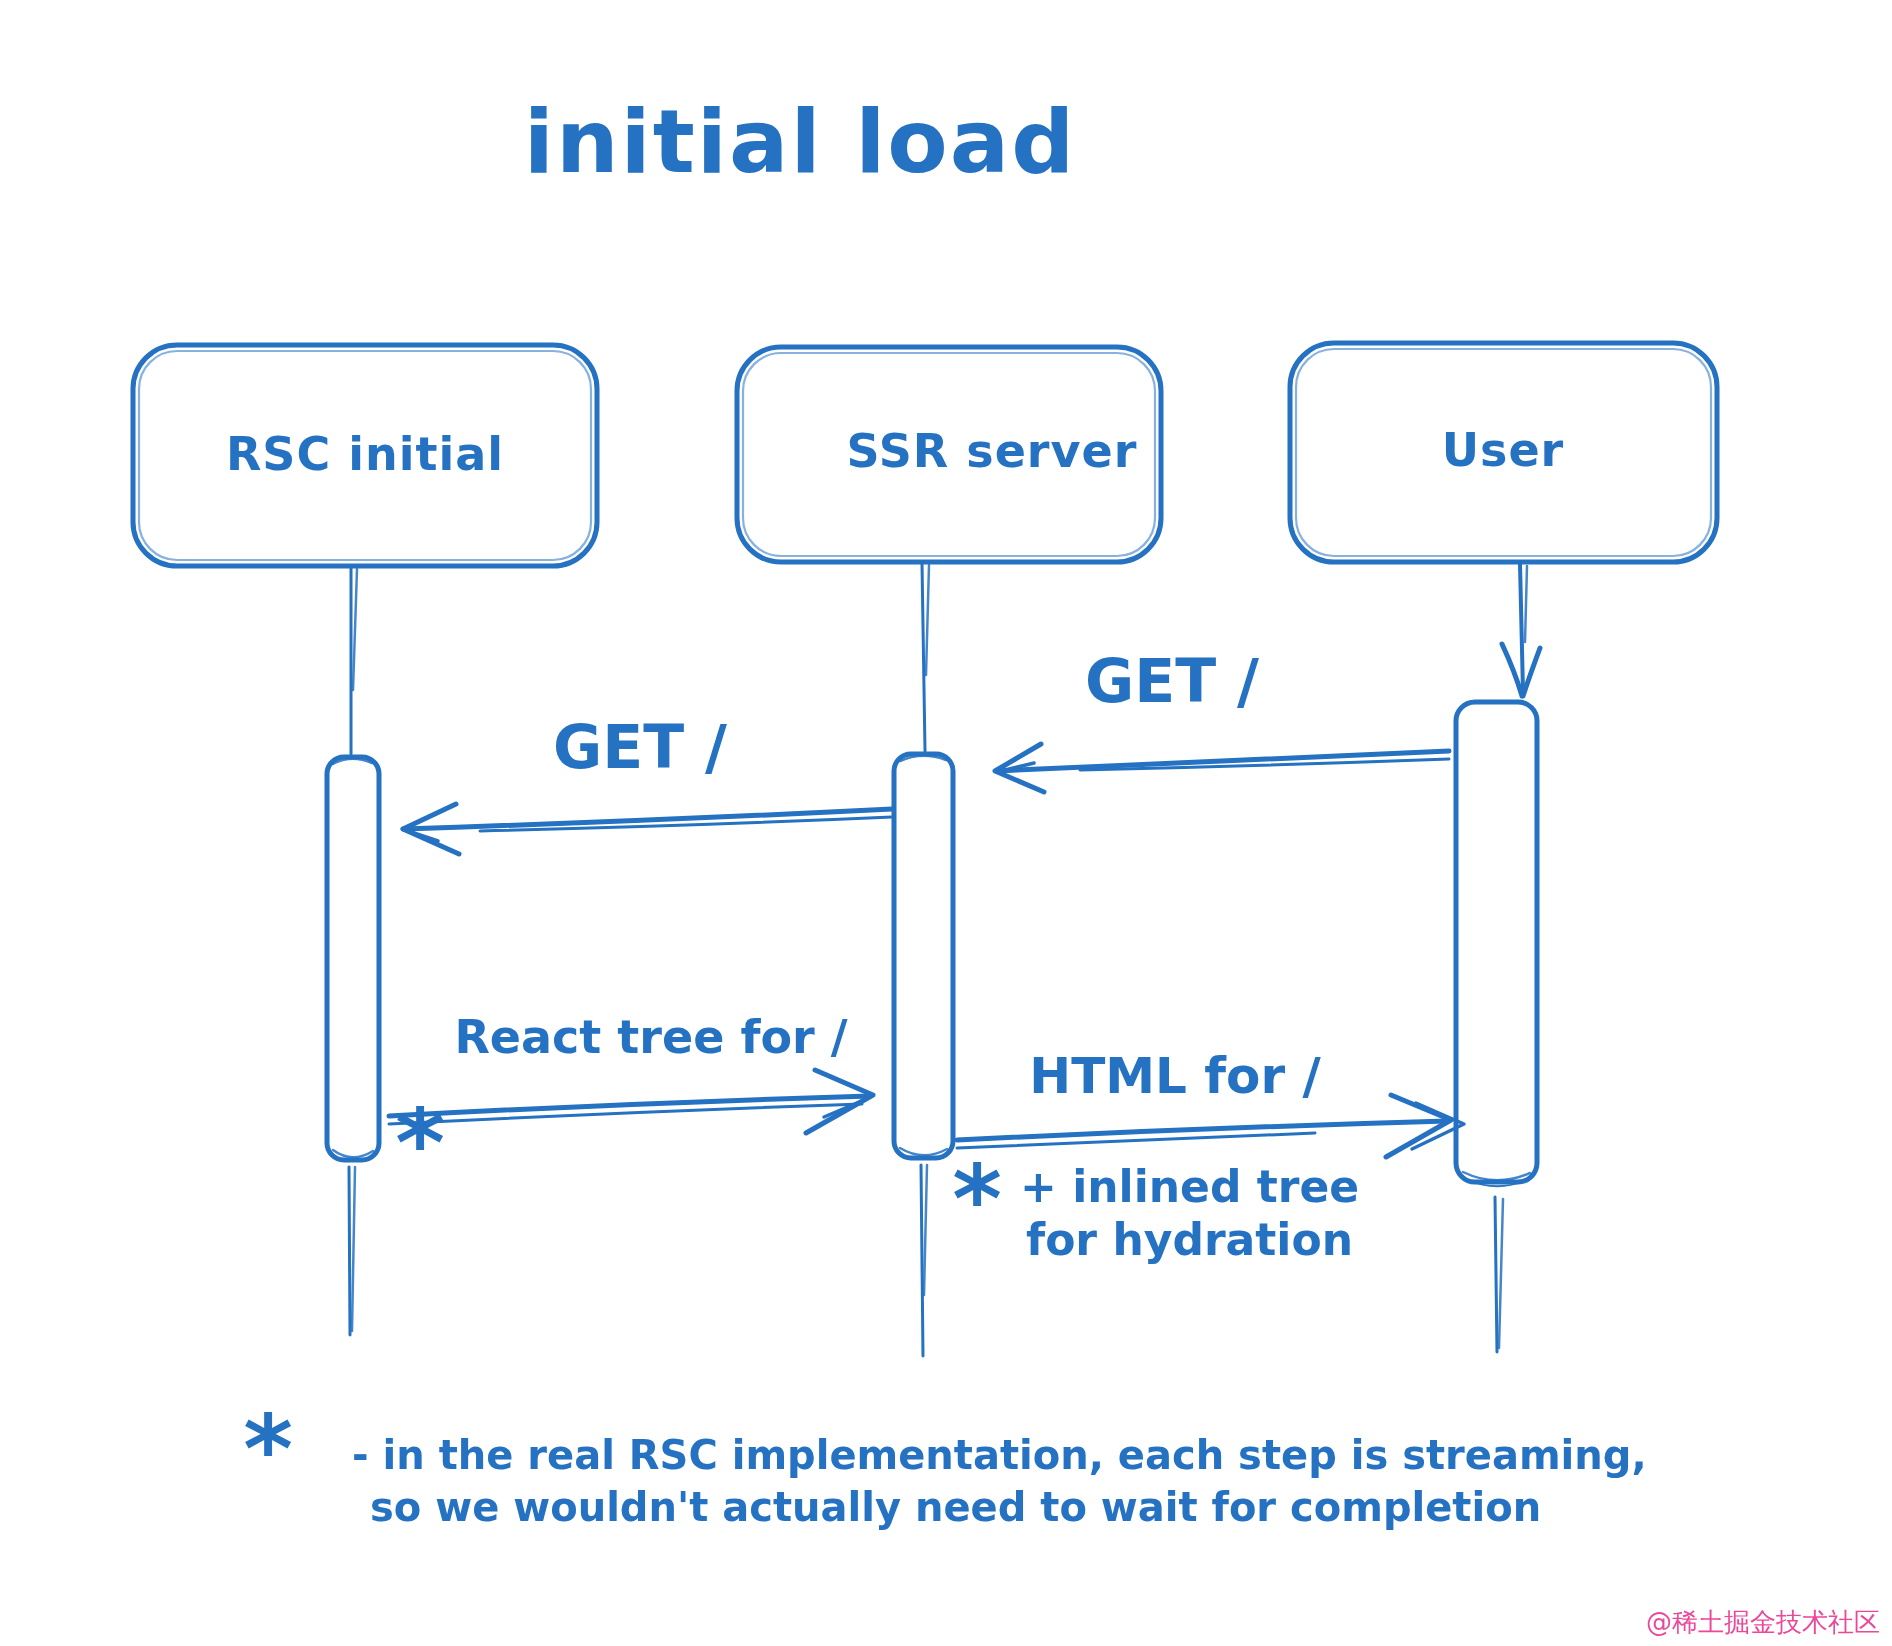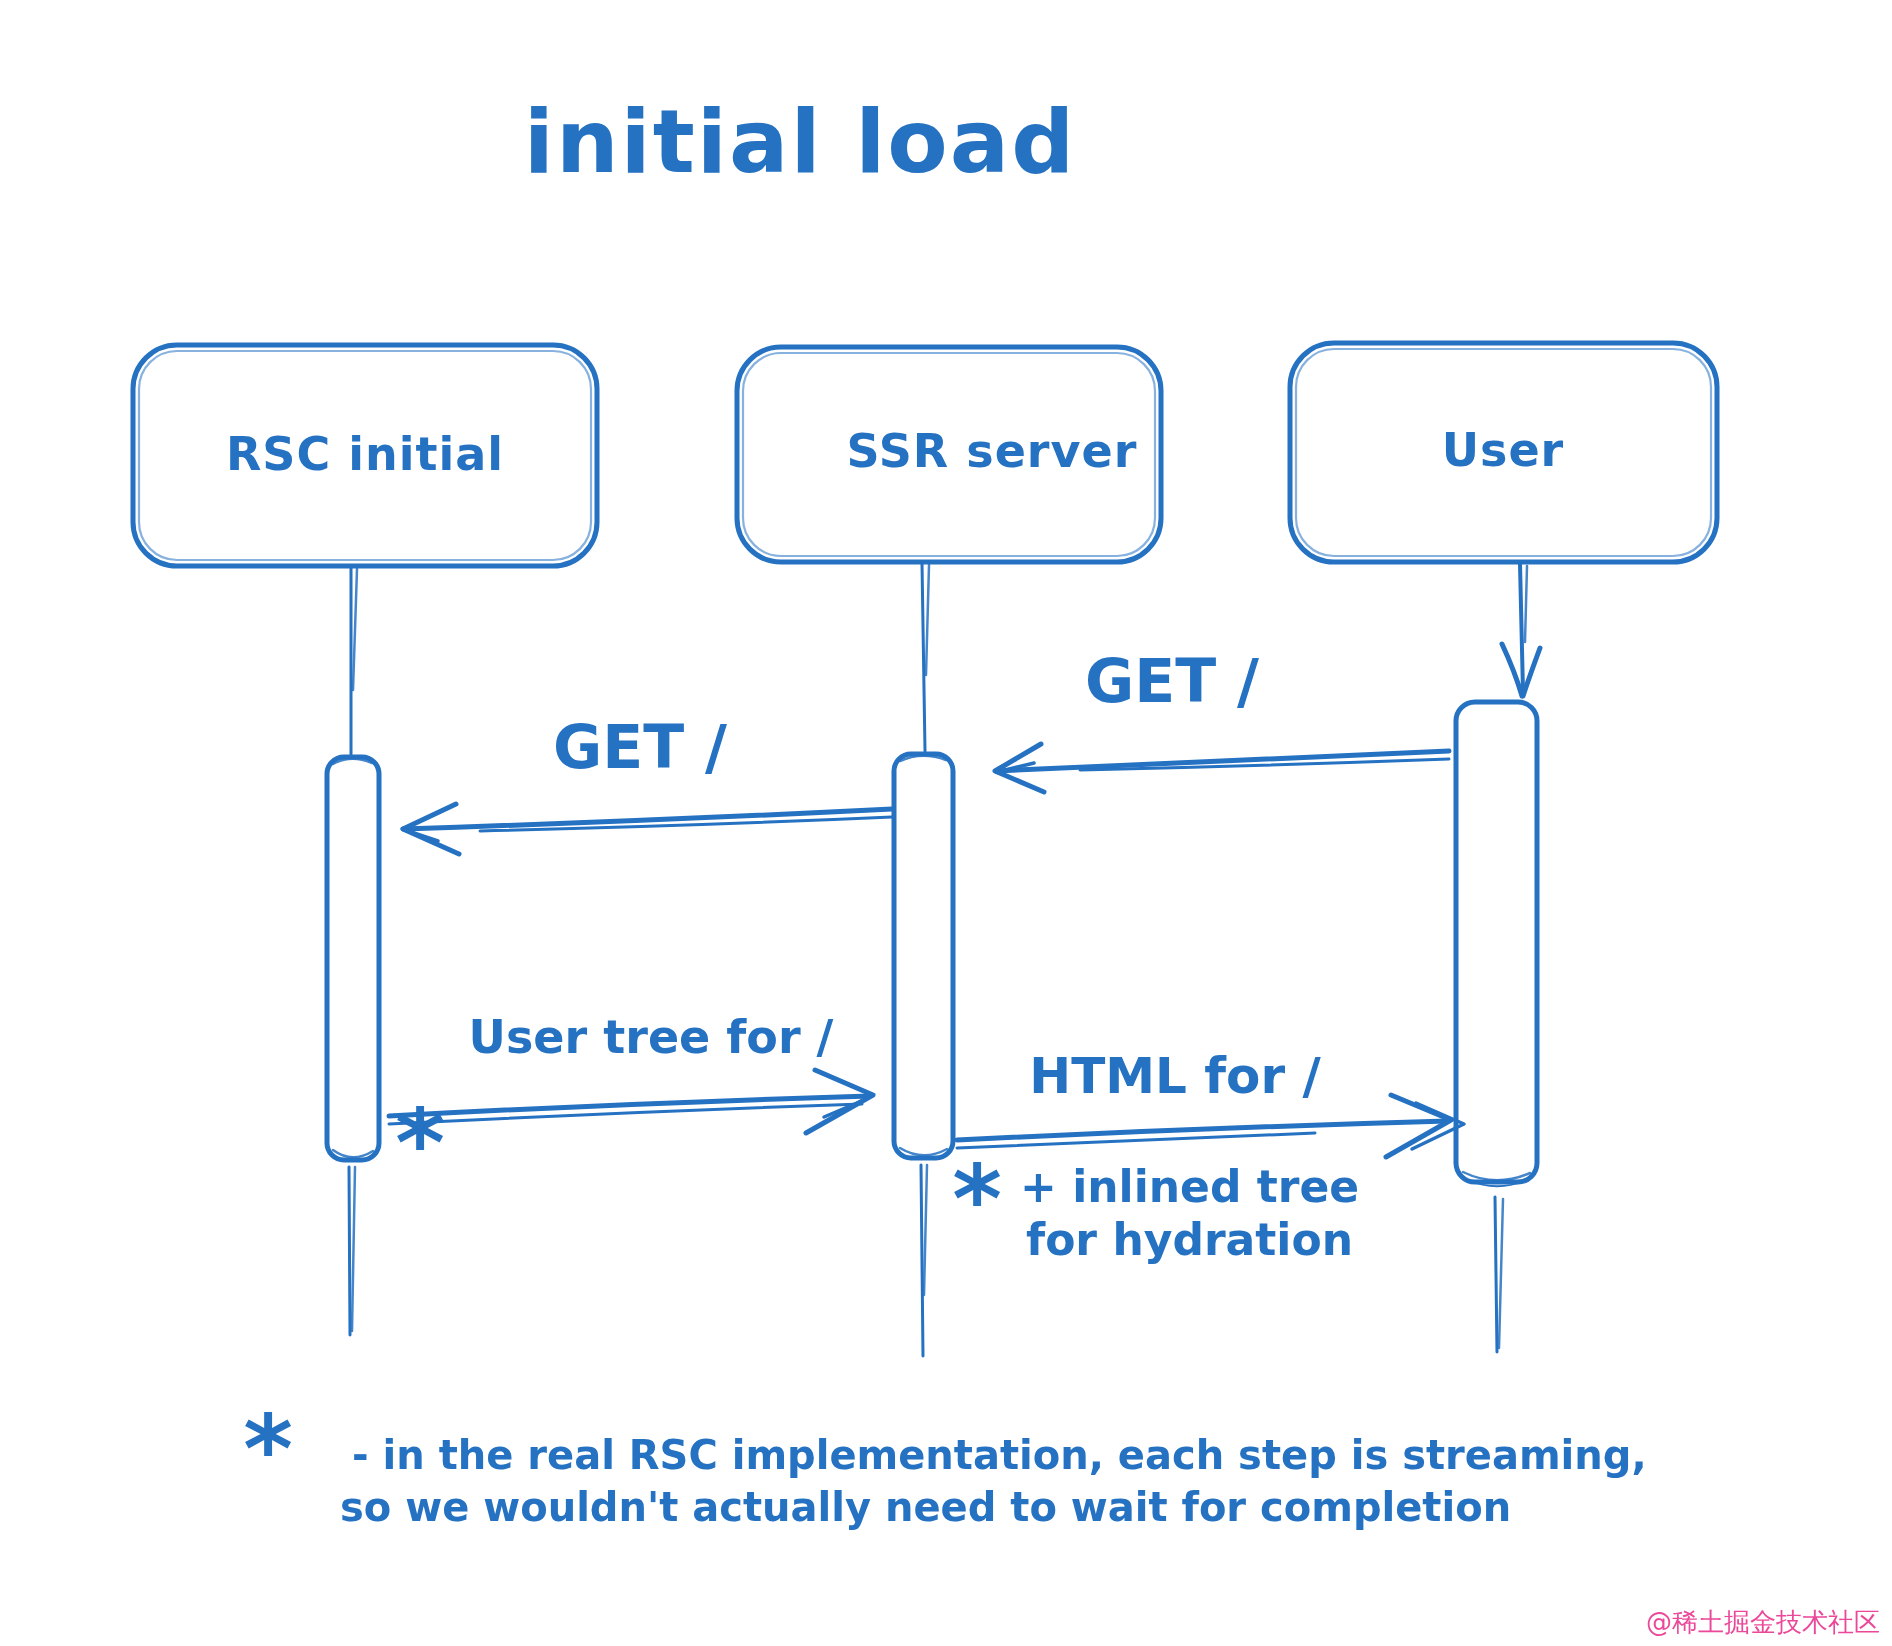--- a/index.html
+++ b/index.html
@@ -122,23 +122,23 @@
   </svg>
 
   <div class="lbl title ctr" style="left:800px;top:91px;">initial load</div>
 
   <div class="lbl actor ctr" style="left:365px;top:428px;">RSC initial</div>
   <div class="lbl actor ctr" style="left:948px;top:425px;margin-left:44px;">SSR server</div>
   <div class="lbl actor ctr" style="left:1503px;top:424px;">User</div>
 
   <div class="lbl msg52 ctr" style="left:1172px;top:647px;">GET /</div>
   <div class="lbl msg52 ctr" style="left:640px;top:713px;">GET /</div>
-  <div class="lbl msg46 ctr" style="left:651px;top:1011px;">User tree for /</div>
+  <div class="lbl msg46 ctr" style="left:651px;top:1011px;">React tree for /</div>
   <div class="lbl msg50 ctr" style="left:1175px;top:1048px;">HTML for /</div>
 
   <div class="lbl note" style="left:1020px;top:1162px;">+ inlined tree</div>
   <div class="lbl note" style="left:1026px;top:1215px;">for hydration</div>
 
   <div class="lbl fn" style="left:352px;top:1432px;">- in the real RSC implementation, each step is streaming,</div>
-  <div class="lbl fn" style="left:340px;top:1484px;text-align:center;">so we wouldn't actually need to wait for completion</div>
+  <div class="lbl fn" style="left:370px;top:1484px;text-align:center;">so we wouldn't actually need to wait for completion</div>
 
   <div class="watermark">@稀土掘金技术社区</div>
 </div>
 
 </body></html>

